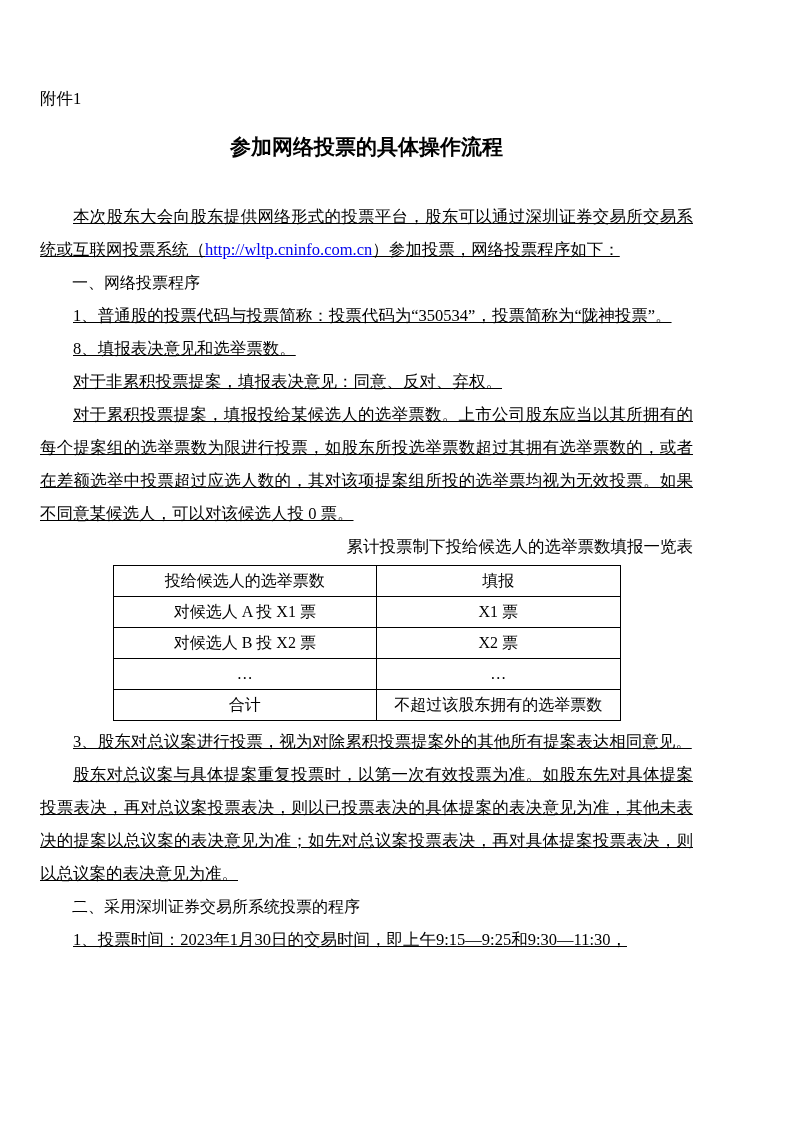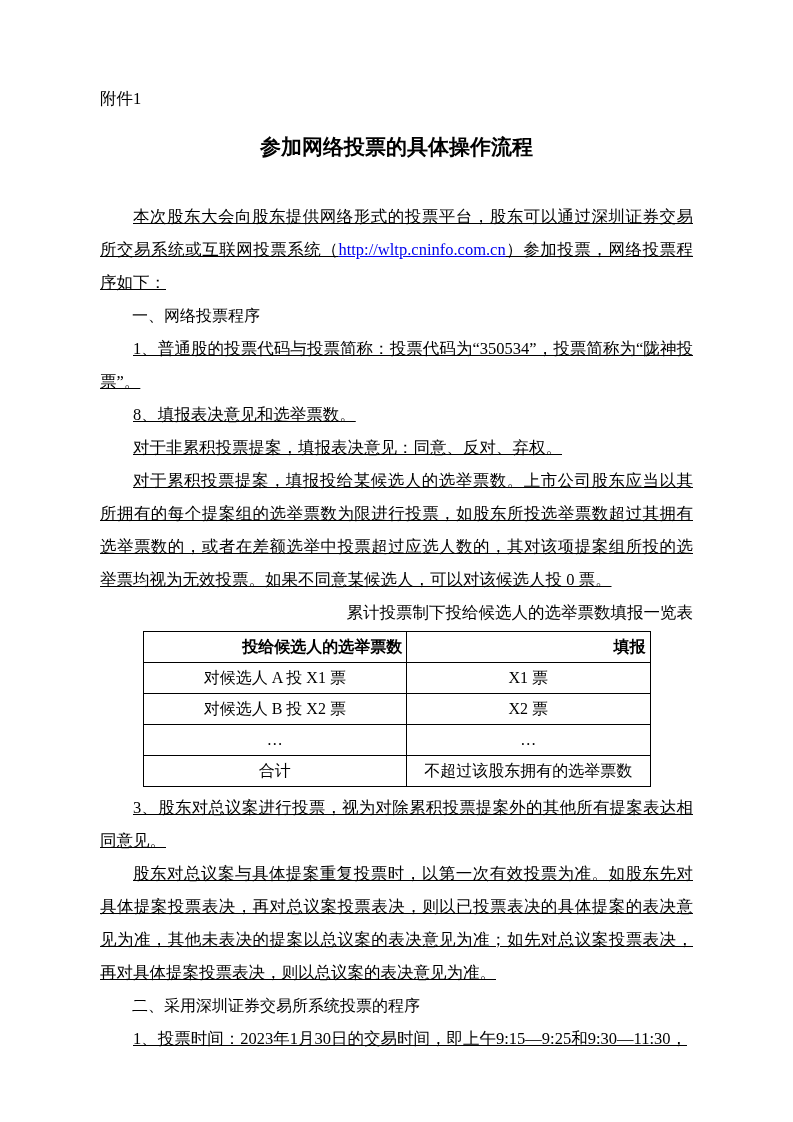--- a/index.html
+++ b/index.html
@@ -3,21 +3,21 @@
 <meta charset="utf-8">
 <style>
   * { margin: 0; padding: 0; box-sizing: border-box; }
   html, body { background: #ffffff; }
   .page {
     position: relative;
     width: 793px;
     height: 1122px;
     margin: 0 auto;
     background: #ffffff;
-    padding: 84px 100px 40px 100px;
+    padding: 84px 100px 40px 40px;
     font-family: "Liberation Serif", "DejaVu Serif", serif;
     font-size: 16.5px;
     color: #000000;
     overflow: hidden;
   }
   .attachment-label {
     line-height: 30px;
     margin-bottom: 6px;
   }
   .doc-title {
@@ -63,22 +63,21 @@
   table.vote-table td {
     border: 1px solid #000000;
     text-align: center;
     vertical-align: middle;
     height: 31px;
     font-size: 16px;
     padding: 2px 4px;
     line-height: 20px;
   }
   table.vote-table th {
-    font-weight: bold;
-    text-align: right;
+    font-weight: normal;
   }
   table.vote-table col.c1 { width: 52%; }
   table.vote-table col.c2 { width: 48%; }
 </style>
 </head>
 <body>
 
 <div class="page">
 
   <div class="attachment-label">附件1</div>

